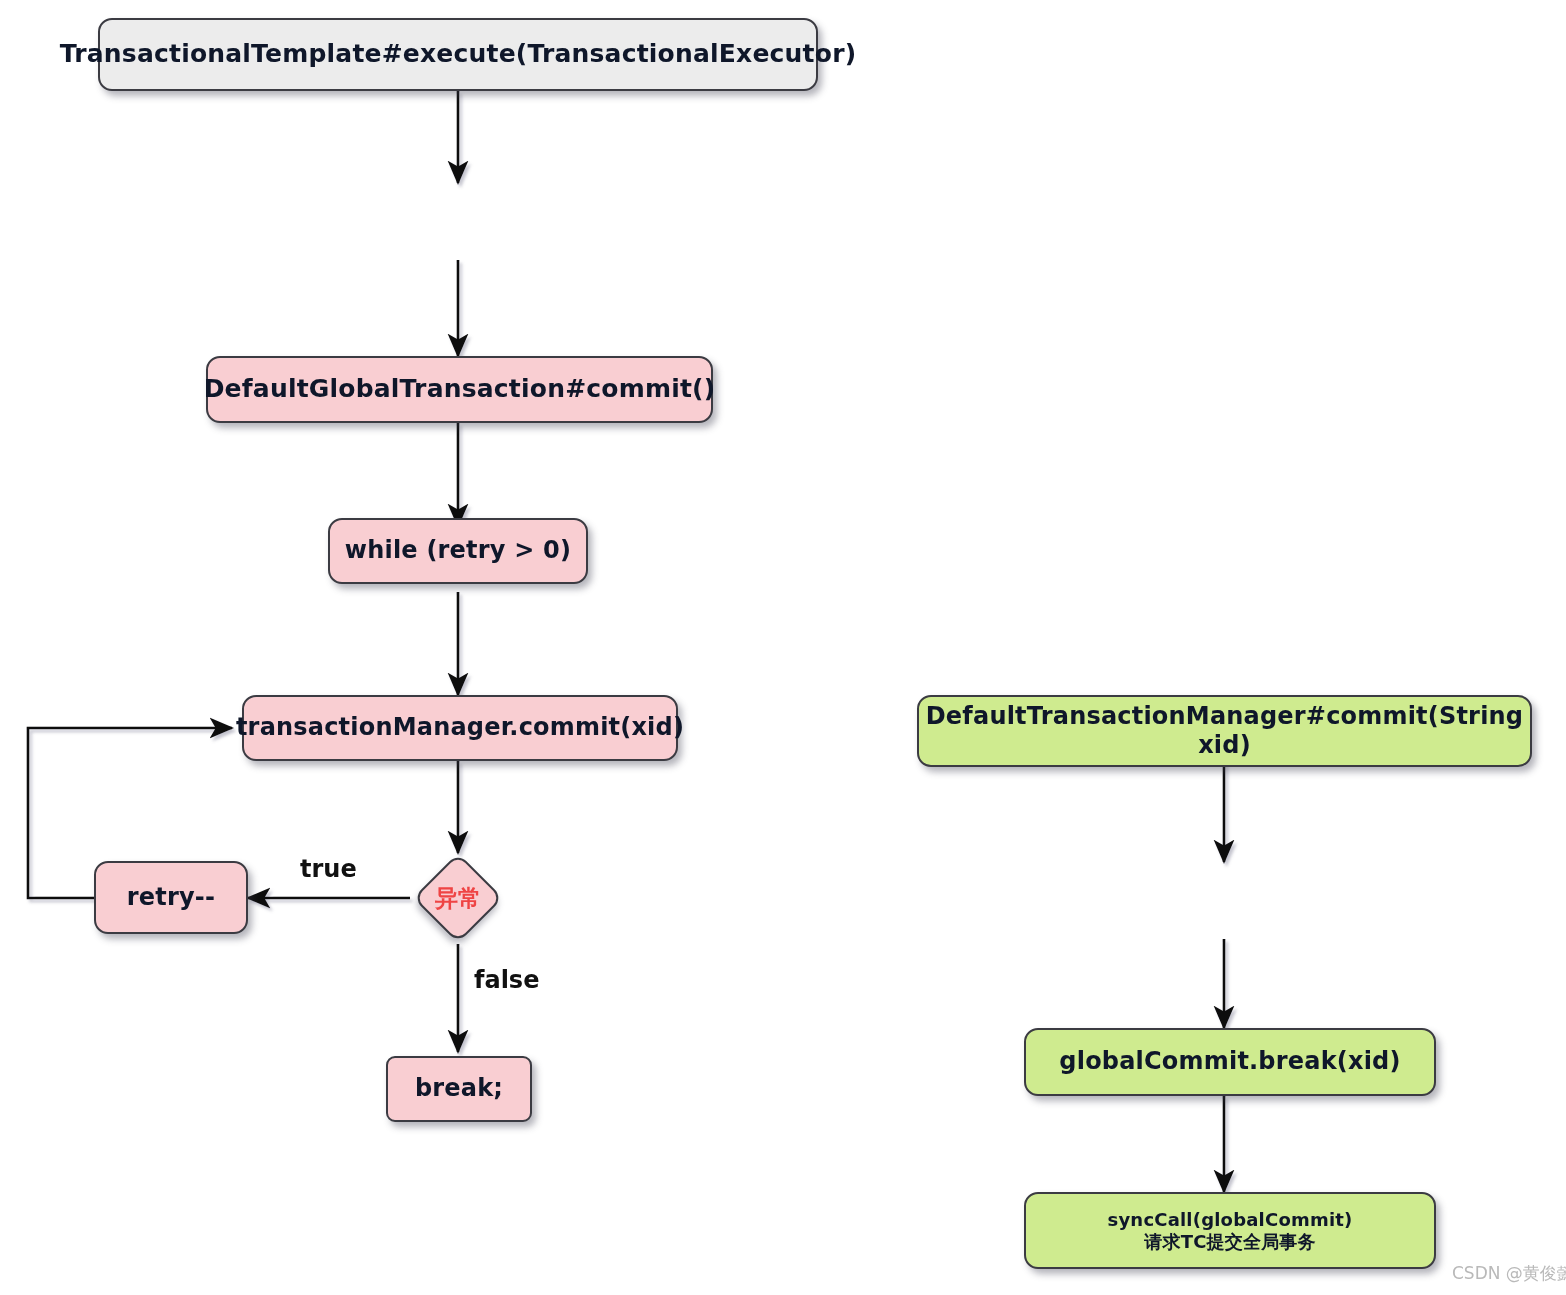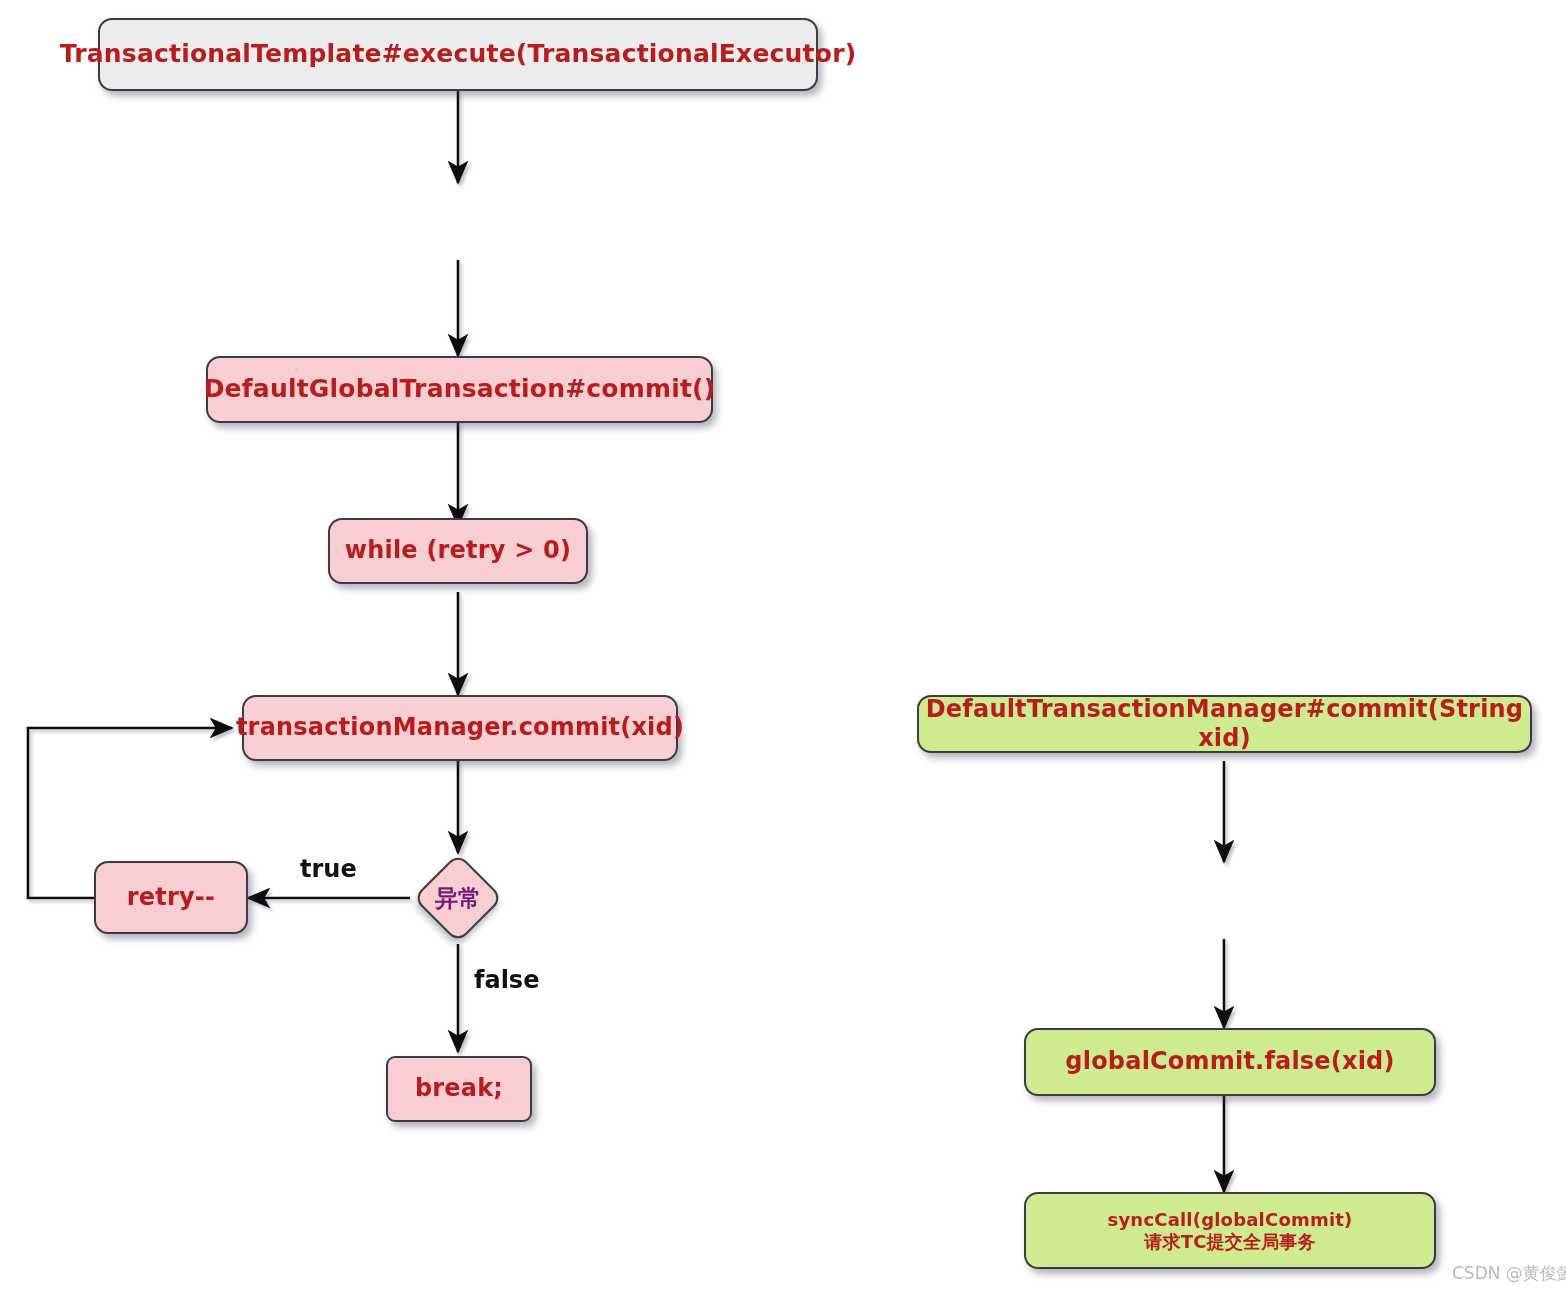--- a/index.html
+++ b/index.html
@@ -16,21 +16,21 @@
   .node{
     position:absolute;
     box-sizing:border-box;
     border:2.5px solid #3b3b42;
     border-radius:14px;
     display:flex;
     align-items:center;
     justify-content:center;
     text-align:center;
     line-height:1.22;
-    color:#b91c1c;
+    color:#0f172a;
     font-weight:700;
     letter-spacing:0.2px;
     box-shadow:4px 5px 7px rgba(60,60,80,.38);
     white-space:pre-line;
     z-index:3;
   }
   .n-gray {background:#ececec;}
   .n-pink {background:#f9ced2;}
   .n-green{background:#cfeb8f;}
 
@@ -41,21 +41,21 @@
     background:#f9ced2;
     border:2.5px solid #3b3b42;
     border-radius:12px;
     transform:rotate(45deg);
     box-shadow:3px 4px 6px rgba(60,60,80,.34);
     z-index:3;
   }
   .diamond-label{
     position:absolute;
     display:flex;align-items:center;justify-content:center;
-    font-weight:700;color:#701a75;
+    font-weight:700;color:#ef4444;
     z-index:4;pointer-events:none;
   }
 
   .edge-label{
     position:absolute;
     color:#111;
     font-weight:700;
     z-index:5;
     white-space:nowrap;
   }
@@ -123,24 +123,24 @@
 
   <div class="node n-pink" style="left:242px;top:695px;width:436px;height:66px;font-size:24px;">transactionManager.commit(xid)</div>
 
   <div class="diamond" style="left:426px;top:866px;width:64px;height:64px;"></div>
   <div class="diamond-label" style="left:410px;top:878px;width:96px;height:40px;font-size:23px;">异常</div>
 
   <div class="node n-pink" style="left:94px;top:861px;width:154px;height:73px;font-size:24px;">retry--</div>
 
   <div class="node n-pink" style="left:386px;top:1056px;width:146px;height:66px;font-size:24px;border-radius:9px;">break;</div>
 
-  <div class="node n-green" style="left:917px;top:695px;width:615px;height:58px;font-size:24px;">DefaultTransactionManager#commit(String xid)</div>
+  <div class="node n-green" style="left:917px;top:695px;width:615px;height:72px;font-size:24px;">DefaultTransactionManager#commit(String xid)</div>
 
 
-  <div class="node n-green" style="left:1024px;top:1028px;width:412px;height:68px;font-size:24px;">globalCommit.false(xid)</div>
+  <div class="node n-green" style="left:1024px;top:1028px;width:412px;height:68px;font-size:24px;">globalCommit.break(xid)</div>
 
   <div class="node n-green" style="left:1024px;top:1192px;width:412px;height:77px;font-size:18px;">syncCall(globalCommit)
 请求TC提交全局事务</div>
 
   <div class="edge-label" style="left:300px;top:855px;font-size:24px;">true</div>
 
   <div class="edge-label" style="left:474px;top:966px;font-size:24px;">false</div>
 
   <div class="watermark" style="left:1452px;top:1262px;">CSDN @黄俊懿</div>
 

